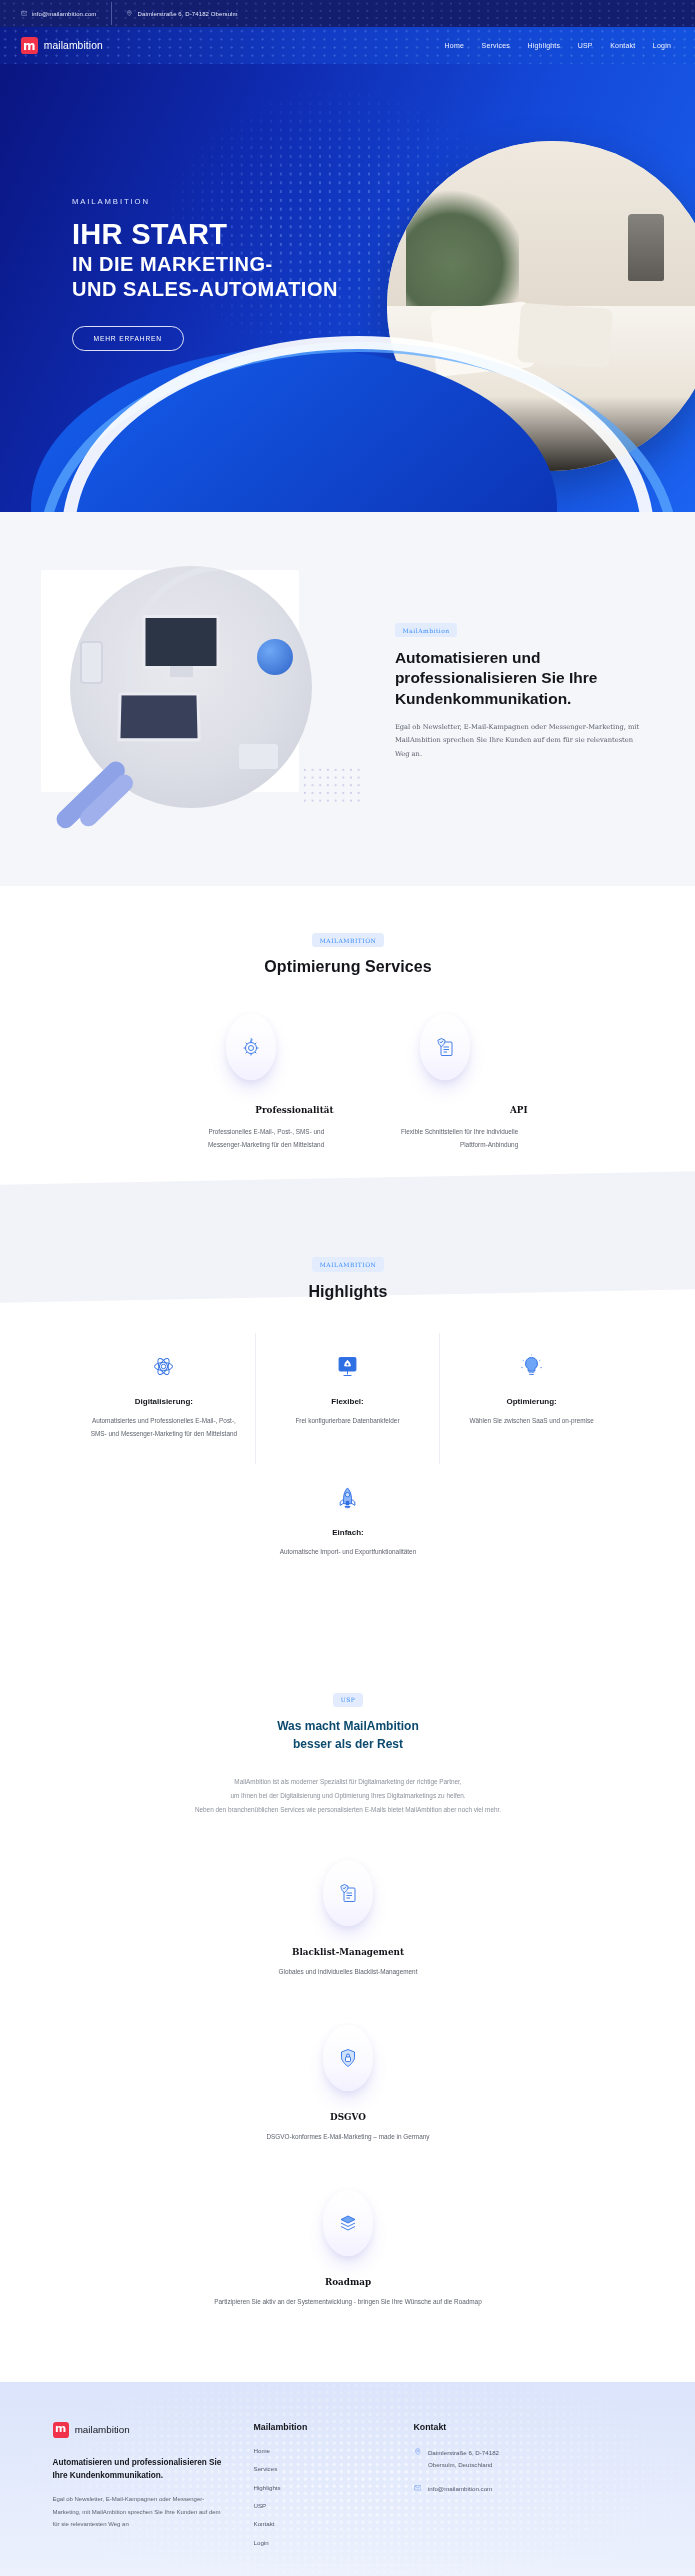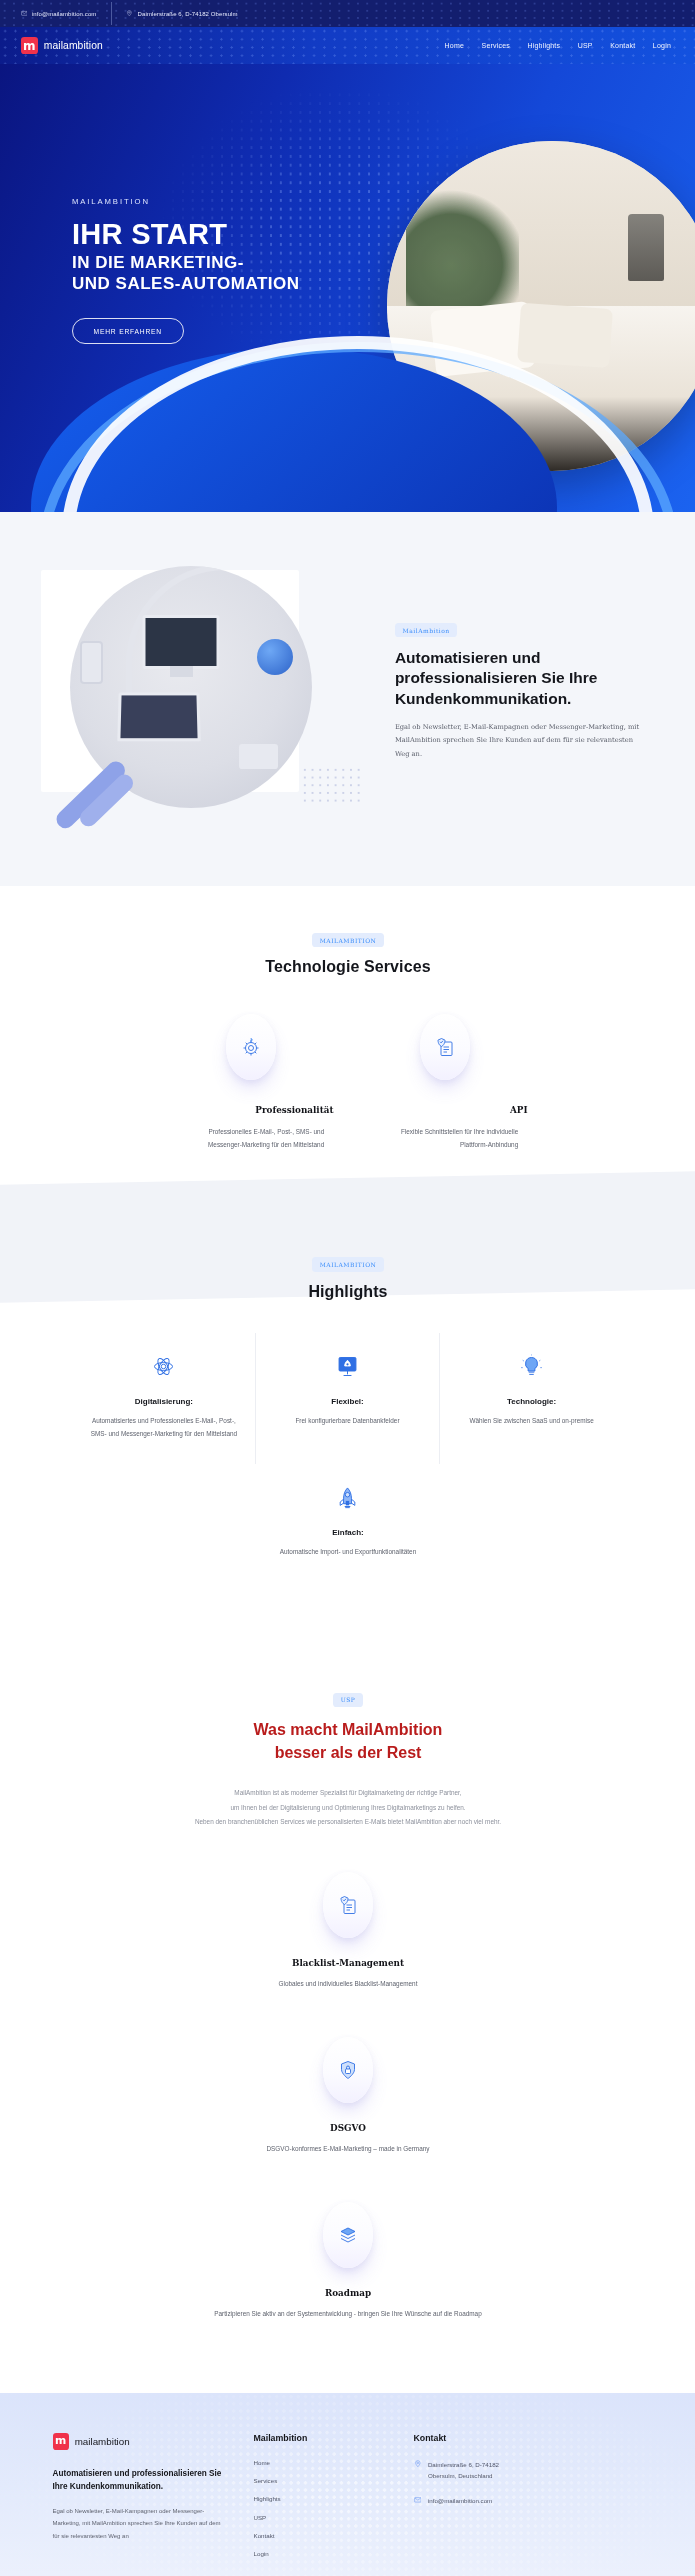--- a/index.html
+++ b/index.html
@@ -113,21 +113,21 @@
   .hero-inner {
     position: relative; z-index: 4;
     padding: 133px 0 0 72px; max-width: 392px;
   }
   .hero-eyebrow { color: #dfe6ff; font-size: 7.7px; letter-spacing: 1.9px; margin-bottom: 13.4px; }
   .hero-h1 {
     color: #fff; font-size: 29px; line-height: 1.06; font-weight: 700;
     letter-spacing: 0.3px; margin-bottom: 2.1px;
   }
   .hero-h2 {
-    color: #fff; font-size: 17px; line-height: 1.24; font-weight: 700; letter-spacing: 0.5px;
+    color: #fff; font-size: 20px; line-height: 1.24; font-weight: 700; letter-spacing: 0.5px;
   }
   .hero-btn {
     display: inline-block; margin-top: 24px;
     border: 0.8px solid rgba(255,255,255,.85); border-radius: 20.6px;
     color: #fff; background: transparent; cursor: pointer;
     padding: 8.2px 20.6px; font-size: 6.7px; letter-spacing: 0.8px;
     font-family: "Liberation Sans", sans-serif;
   }
 
   
@@ -215,21 +215,21 @@
   .hl-card.b1 { border-right: 0.5px solid #eceef3; }
   .hl-card.b2 { border-right: 0.5px solid #eceef3; }
   .hl-card.mid { grid-column: 2; }
   .icon-plain { width: 33px; height: 33px; margin: 0 auto 13.4px; display:flex; align-items:center; justify-content:center; }
   .icon-plain svg { width: 27px; height: 27px; }
   .hl-title { font-size: 8px; font-weight: 700; color: #14161c; margin-bottom: 9.3px; }
   .hl-desc { font-size: 6.4px; line-height: 2.0; color: #5f636e; }
 
   
   .usp { background: #fff; padding: 49px 0 52px; }
-  .usp-title { font-size: 16px; font-weight: 700; line-height: 1.45; color: #b91c1c; }
+  .usp-title { font-size: 12px; font-weight: 700; line-height: 1.45; color: #0c4a6e; }
   .usp-lead {
     text-align: center; max-width: 453px; margin: 21.6px auto 0;
     font-size: 6.4px; line-height: 2.25; color: #8d919c;
   }
   .usp-grid {
     display: grid; grid-template-columns: 1fr;
     gap: 15.5px 62px; max-width: 546px; margin: 32px auto 0; padding: 0 20.6px;
   }
   .usp-card { text-align: center; padding: 10.3px 0 20.6px; }
   .usp-card .icon-oval { margin-bottom: 20.6px; }
@@ -357,21 +357,21 @@
         <span class="pill">MailAmbition</span>
         <h2 class="about-h2">Automatisieren und professionalisieren Sie Ihre Kundenkommunikation.</h2>
         <p class="about-p">Egal ob Newsletter, E-Mail-Kampagnen oder Messenger-Marketing, mit MailAmbition sprechen Sie Ihre Kunden auf dem für sie relevantesten Weg an.</p>
       </div>
     </div>
   </section>
 
   <section class="services">
     <div class="sec-head">
       <span class="pill">MAILAMBITION</span>
-      <h2 class="sec-title">Technologie Services</h2>
+      <h2 class="sec-title">Optimierung Services</h2>
     </div>
     <div class="cards3">
 
       <div class="card3">
         <div class="icon-oval">
           <svg viewBox="0 0 48 48" fill="none" stroke="#2f6fe4" stroke-width="1.8">
             <circle cx="24" cy="26" r="11"></circle>
               <circle cx="24" cy="26" r="5"></circle>
             <path d="M24 15v-4M24 41v-4M13 26H9M39 26h-4M16.2 18.2l-2.8-2.8M34.6 36.6l-2.8-2.8M31.8 18.2l2.8-2.8M13.4 36.6l2.8-2.8"></path>
             <path d="M24 6c2 3-1 5 0 7 1.5-1 2.5-3.5 2-5" stroke="#3f86f2"></path>
@@ -434,21 +434,21 @@
         </div>
 
         <div class="hl-card">
           <div class="icon-plain">
             <svg viewBox="0 0 48 48" fill="none" stroke="#2f6fe4" stroke-width="1.7">
               <path d="M24 8a11 11 0 00-6 20v4h12v-4a11 11 0 00-6-20z" fill="#6ea6f5" stroke="#2f6fe4"></path>
               <path d="M19 34h10M20 38h8"></path>
               <path d="M24 4v-1M10 14l-1.5-1M38 14l1.5-1M8 26H6M40 26h2"></path>
             </svg>
           </div>
-          <div class="hl-title">Technologie:</div>
+          <div class="hl-title">Optimierung:</div>
           <div class="hl-desc">Wählen Sie zwischen SaaS und on-premise</div>
         </div>
 
         <div class="hl-card mid">
           <div class="icon-plain">
             <svg viewBox="0 0 48 48" fill="none" stroke="#2f6fe4" stroke-width="1.7">
               <path d="M24 7c-5 5-7 12-7 19v9h14v-9c0-7-2-14-7-19z" fill="#8fb6f7" stroke="#2f6fe4"></path>
               <circle cx="24" cy="19" r="4" fill="#cfe0fb"></circle>
               <path d="M17 27l-6 5v6l6-4M31 27l6 5v6l-6-4"></path>
               <rect x="21" y="30" width="6" height="8" fill="#2f6fe4" stroke="none"></rect>

